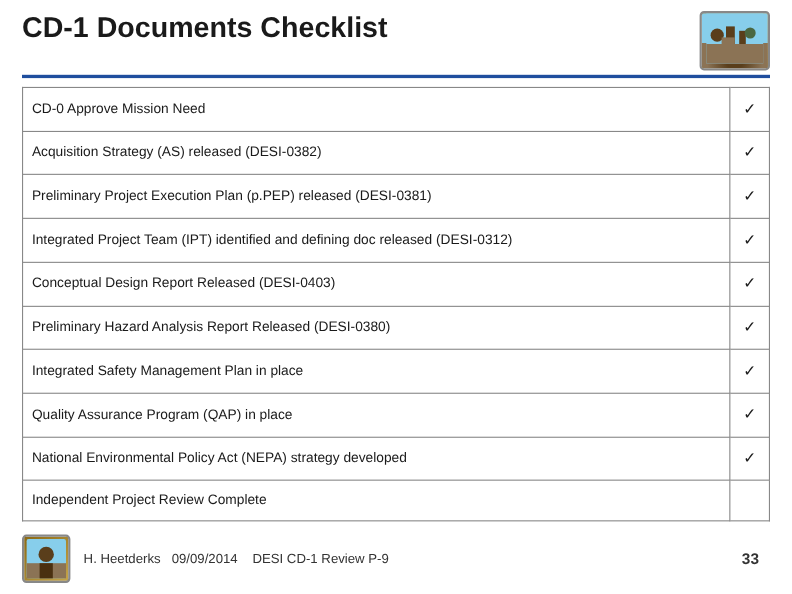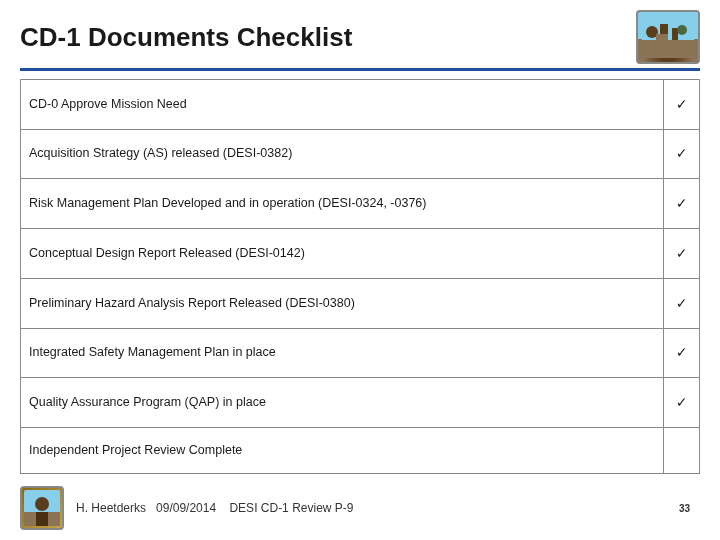--- a/index.html
+++ b/index.html
@@ -17,21 +17,21 @@
     .page-container {
       width: 720px;
       height: 540px;
       padding: 10px 20px;
       display: flex;
       flex-direction: column;
     }
 
     .header-area {
       display: flex;
-      align-items: center;
+      align-items: flex-start;
       justify-content: space-between;
       padding-bottom: 4px;
       border-bottom: 3px solid #1f4e9e;
       margin-bottom: 8px;
     }
 
     .title {
       font-size: 26px;
       font-weight: bold;
       color: #1a1a1a;
@@ -112,21 +112,21 @@
       justify-content: center;
     }
 
     .footer-text {
       font-size: 12px;
       color: #333;
       text-align: center;
     }
 
     .page-number {
-      font-size: 10px;
+      font-size: 14px;
       font-weight: bold;
       color: #333;
       margin-right: 10px;
     }
   </style>
 </head>
 <body>
 
 <div class="page-container">
 
@@ -151,37 +151,45 @@
     <tbody id="checklist-body">
     <tr class="row-item">
           <td>CD-0 Approve Mission Need</td>
           <td class="check-cell">✓</td>
         </tr>
         <tr class="row-item">
           <td>Acquisition Strategy (AS) released   (DESI-0382)</td>
           <td class="check-cell">✓</td>
         </tr>
         <tr class="row-item">
-          <td>Risk Management Plan Developed and in operation  (DESI-0324, -0376)</td>
-          <td class="check-cell">✓</td>
-        </tr>
-        <tr class="row-item">
-          <td>Conceptual Design Report Released           (DESI-0142)</td>
+          <td>Preliminary Project Execution Plan (p.PEP) released  (DESI-0381)</td>
+          <td class="check-cell">✓</td>
+        </tr>
+        <tr class="row-item">
+          <td>Integrated Project Team (IPT) identified and defining doc released (DESI-0312)</td>
+          <td class="check-cell">✓</td>
+        </tr>
+        <tr class="row-item">
+          <td>Conceptual Design Report Released           (DESI-0403)</td>
           <td class="check-cell">✓</td>
         </tr>
         <tr class="row-item">
           <td>Preliminary Hazard Analysis Report Released   (DESI-0380)</td>
           <td class="check-cell">✓</td>
         </tr>
         <tr class="row-item">
           <td>Integrated Safety Management Plan in place</td>
           <td class="check-cell">✓</td>
         </tr>
         <tr class="row-item">
           <td>Quality Assurance Program (QAP) in place</td>
+          <td class="check-cell">✓</td>
+        </tr>
+        <tr class="row-item">
+          <td>National Environmental Policy Act (NEPA) strategy developed</td>
           <td class="check-cell">✓</td>
         </tr>
         <tr class="row-item">
           <td>Independent Project Review Complete</td>
           <td class="check-cell"></td>
         </tr>
       </tbody>
   </table>
 
   <div class="footer">

